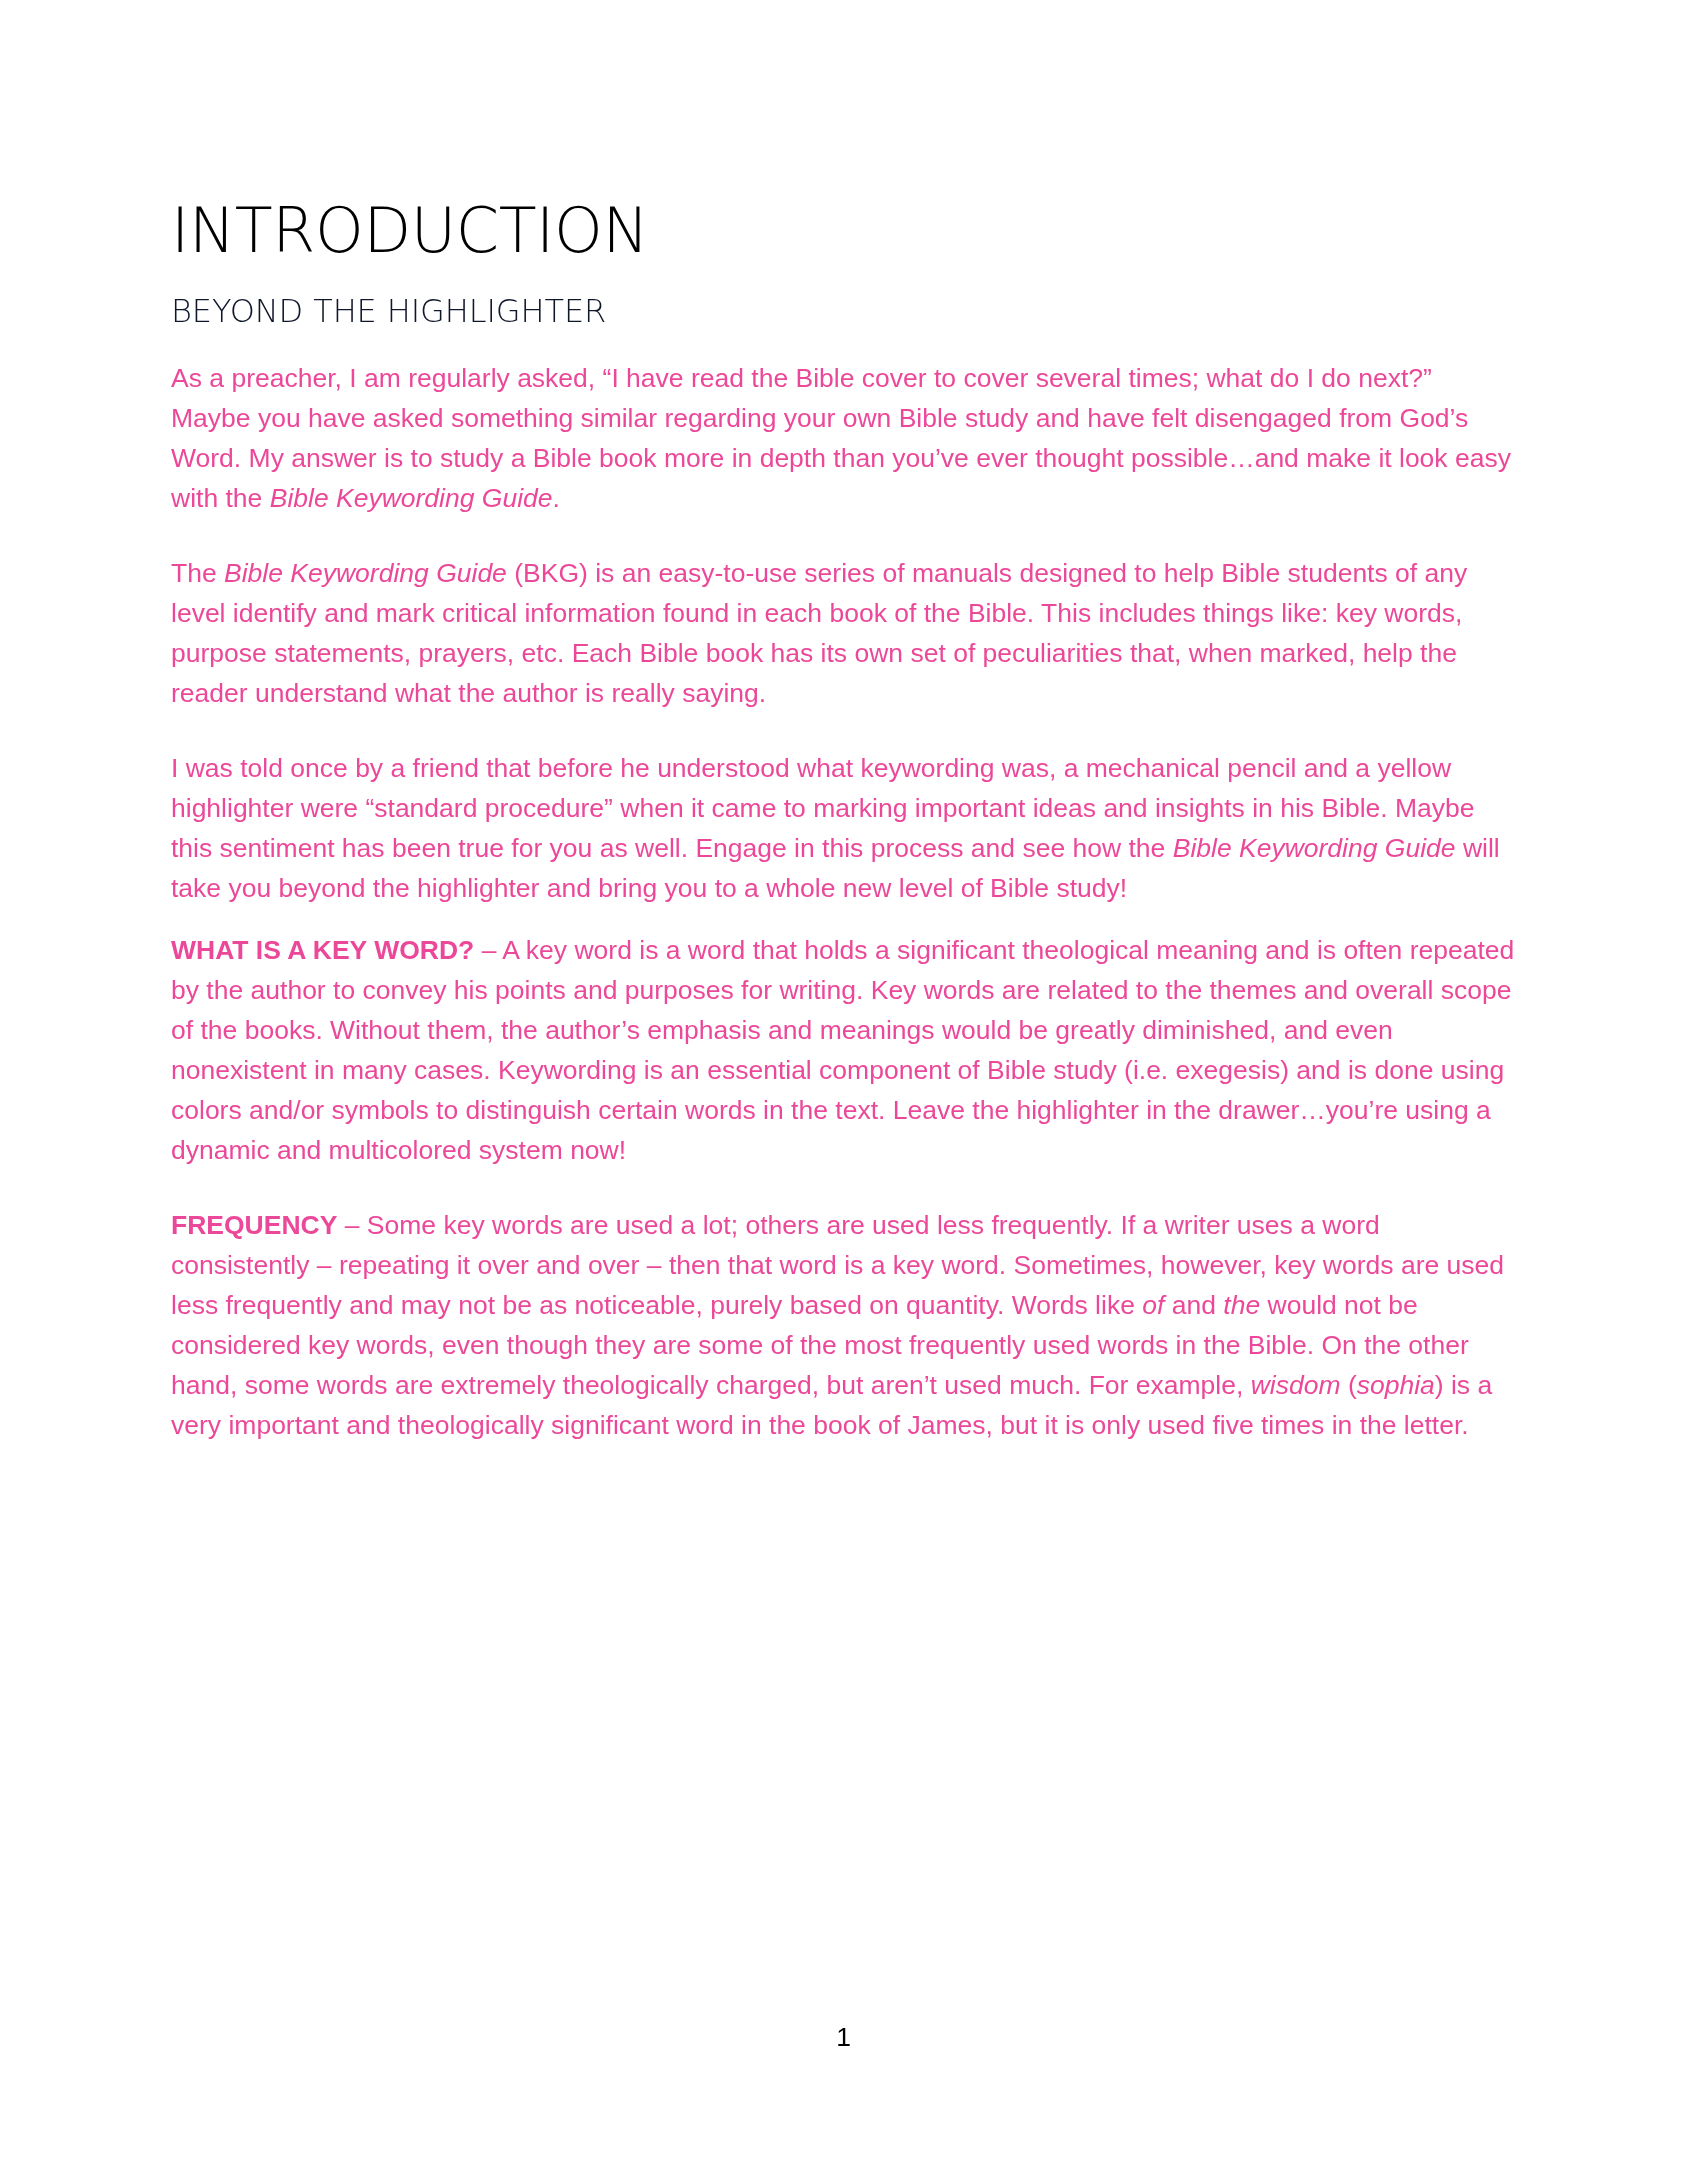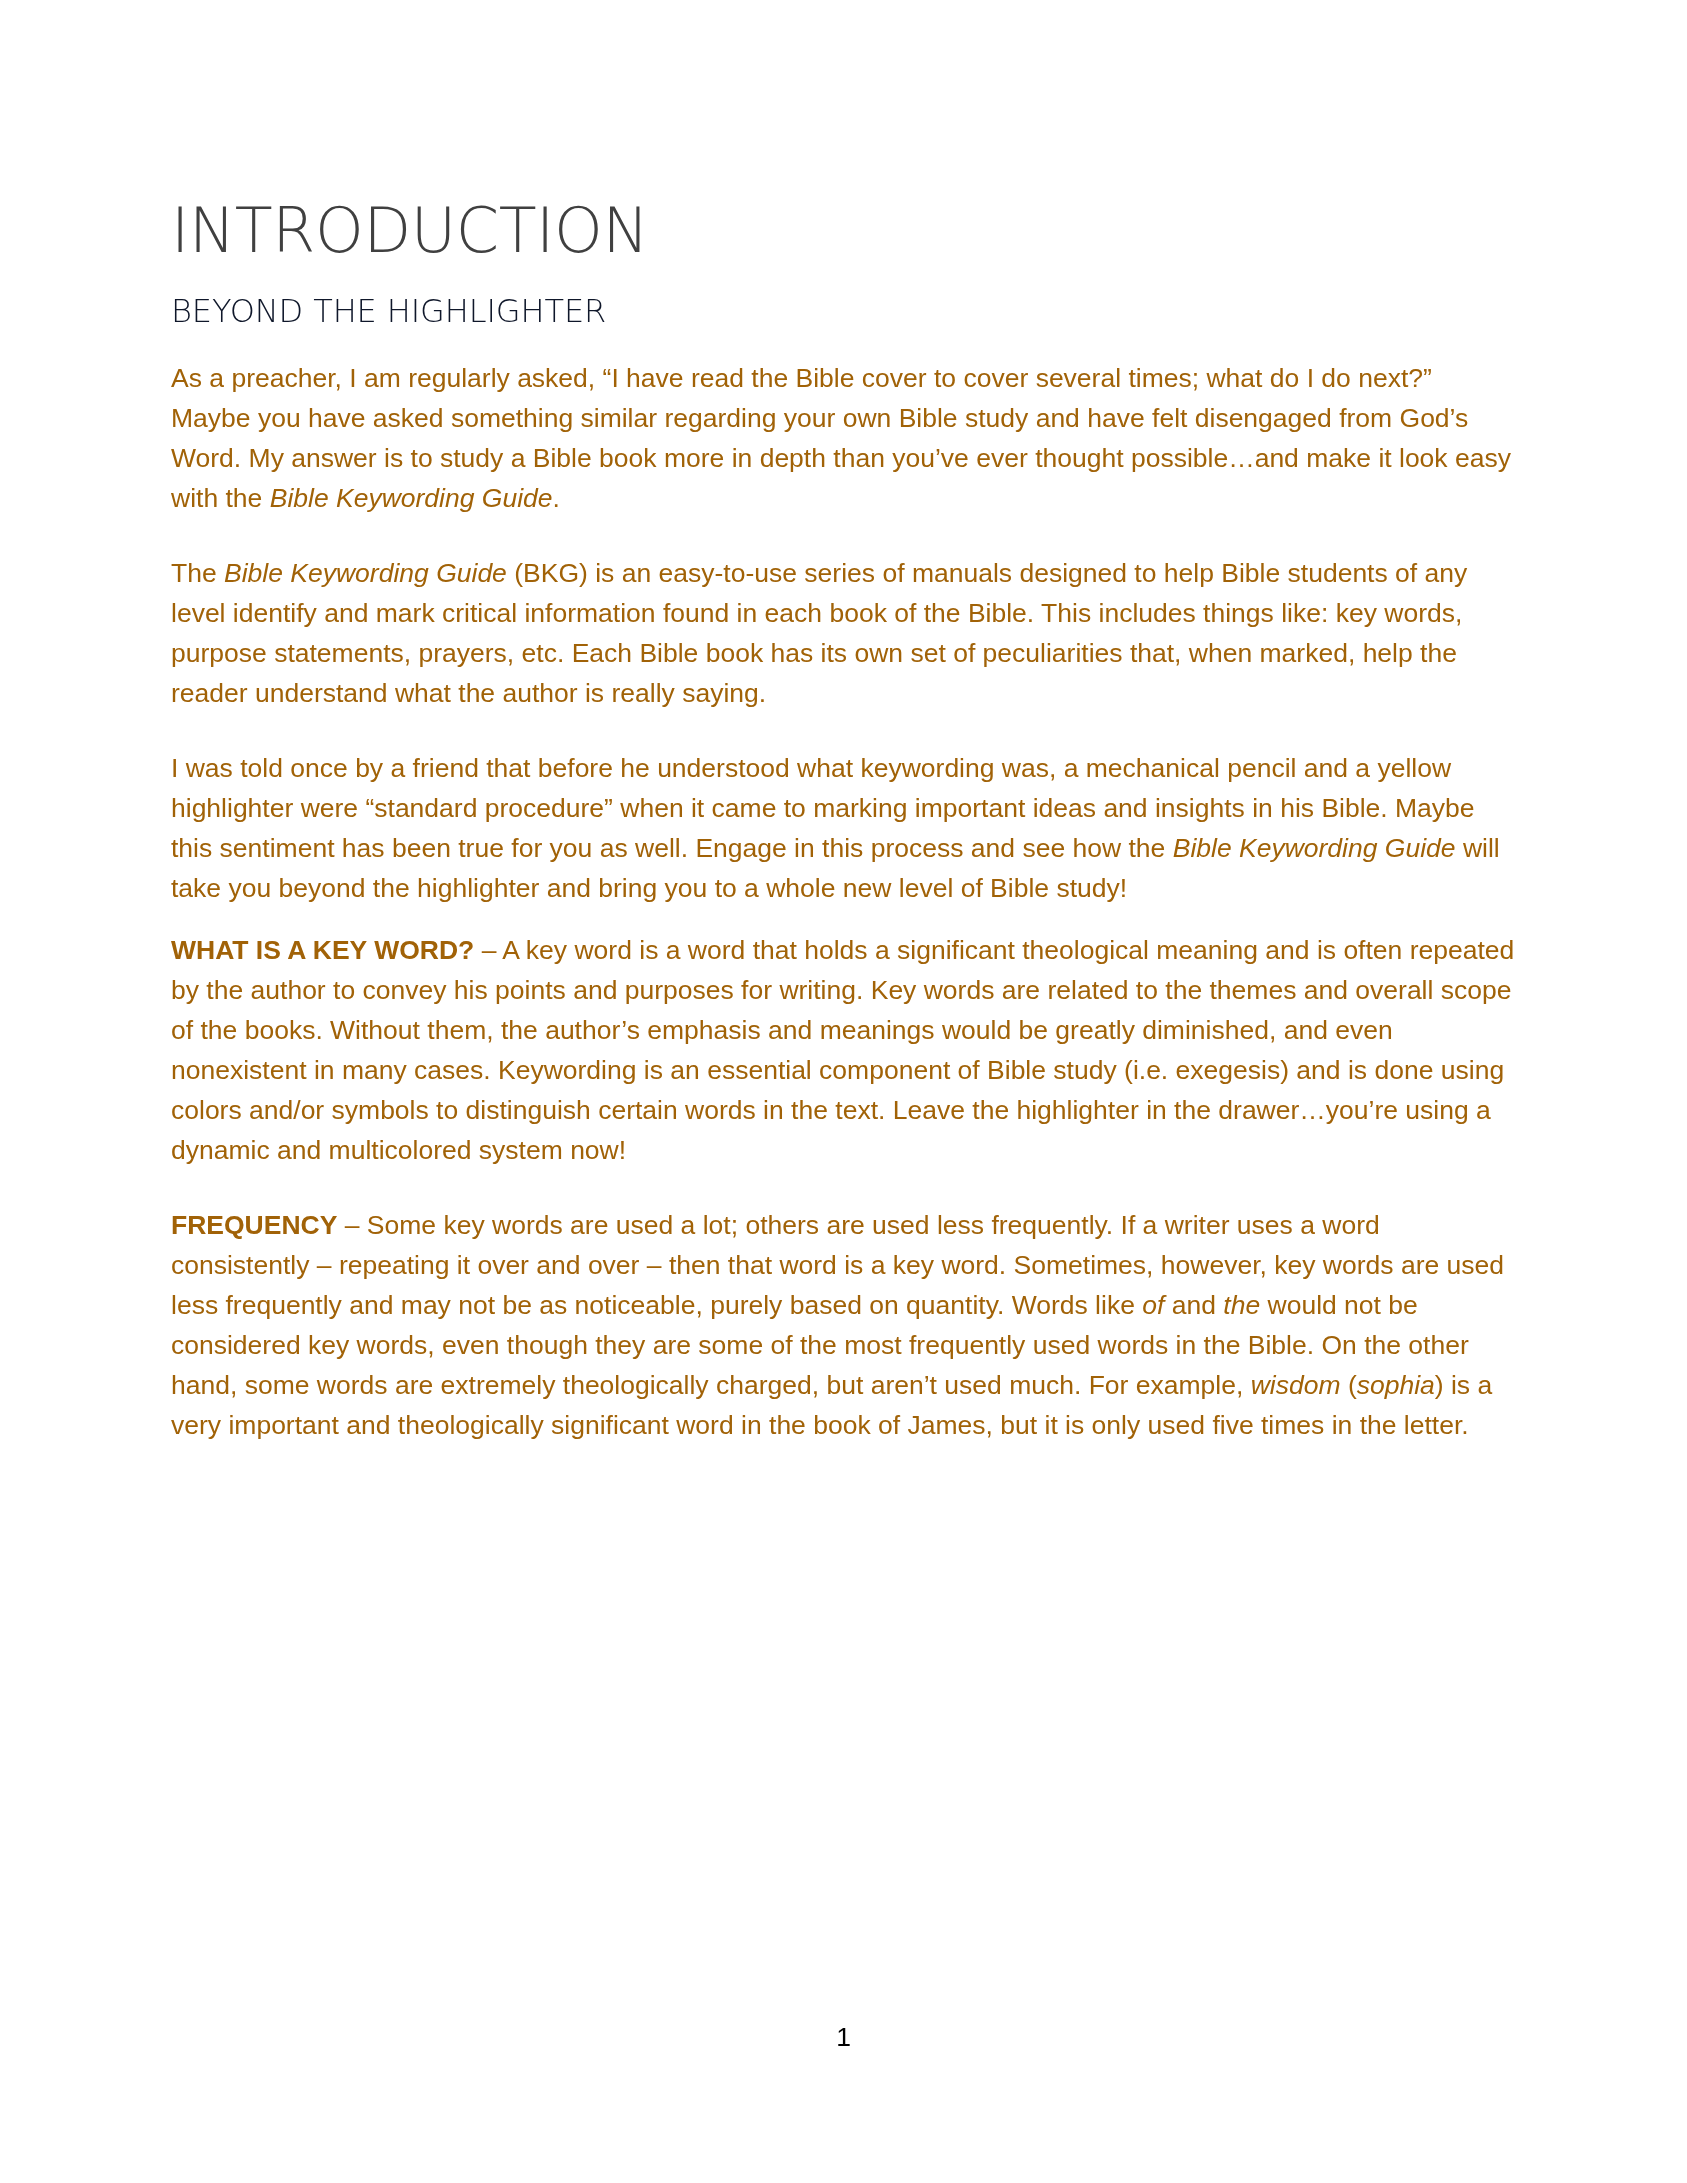--- a/index.html
+++ b/index.html
@@ -29,21 +29,21 @@
   }
   
   h1.doc-title {
     font-family: "DejaVu Sans", "Liberation Sans", sans-serif;
     font-size: 62px;
     font-weight: 300;
     line-height: 1.06;
     letter-spacing: -0.4px;
     margin: 0 0 8px 0;
     padding: 0;
-    color: #404040;
+    color: #000000;
   }
   h2.section-heading {
     font-family: "DejaVu Sans", "Liberation Sans", sans-serif;
     font-size: 32px;
     font-weight: 300;
     line-height: 1.1;
     letter-spacing: -0.1px;
     margin: 30px 0 0 0;
     padding: 0;
     color: #0f172a;
@@ -51,21 +51,21 @@
   h2.section-heading.spaced-top {
     margin-top: 58px;
   }
   
   p.body-par {
     font-size: 26.5px;
     line-height: 40px;
     font-weight: 400;
     margin: 35px 0 0 0;
     padding: 0;
-    color: #a16207;
+    color: #ec4899;
     text-align: left;
     white-space: normal;
   }
   p.body-par.first-after-heading {
     margin-top: 29px;
   }
   p.body-par.tight {
     margin-top: 22.5px;
   }
   .it { font-style: italic; }

